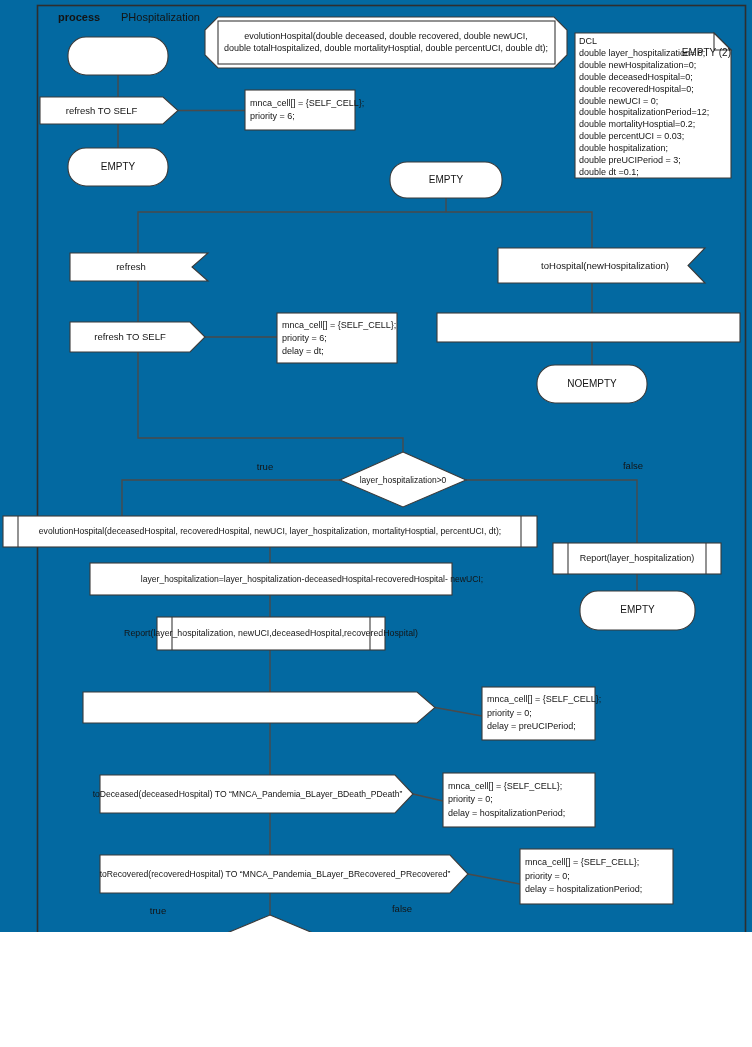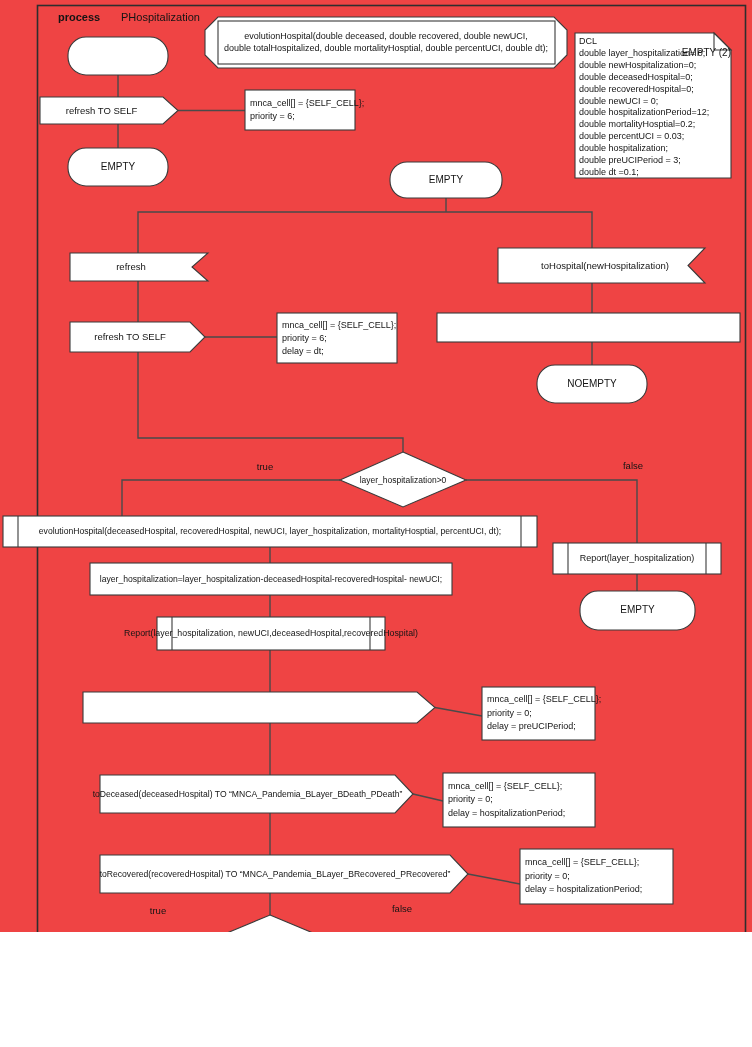--- a/index.html
+++ b/index.html
@@ -1,16 +1,16 @@
 <!DOCTYPE html>
 <html><head>
 <meta charset="utf-8">
 <style>
   html,body{margin:0;padding:0;background:#fff;}
-  #stage{position:relative;width:752px;height:932px;background:#ef4444;overflow:hidden;
+  #stage{position:relative;width:752px;height:932px;background:#0369a1;overflow:hidden;
          font-family:"Liberation Sans",sans-serif;color:#141414;}
   #shapes{position:absolute;left:0;top:0;}
   .txt{position:absolute;display:flex;align-items:center;justify-content:center;
        text-align:center;color:#141414;line-height:1.25;}
   .left{justify-content:flex-start;text-align:left;}
   .right{justify-content:flex-end;text-align:right;margin-top:38px;}
   .topalign{align-items:flex-start;}
   .pre{white-space:pre;}
   .nowrap{white-space:nowrap;}
   .bold{font-weight:bold;}
@@ -137,21 +137,21 @@
   <div class="txt left pre f9 lh13" style="left:282px;top:313px;width:114px;height:50px;">mnca_cell[] = {SELF_CELL};
 priority = 6;
 delay = dt;</div>
   <div class="txt f10" style="left:537px;top:365px;width:110px;height:38px;">NOEMPTY</div>
 
   <div class="txt f85 nowrap" style="left:323px;top:472px;width:160px;height:16px;">layer_hospitalization&gt;0</div>
   <div class="txt f95" style="left:235px;top:460px;width:60px;height:14px;">true</div>
   <div class="txt f95" style="left:603px;top:459px;width:60px;height:14px;">false</div>
 
   <div class="txt f86 nowrap" style="left:3px;top:516px;width:534px;height:31px;">evolutionHospital(deceasedHospital, recoveredHospital, newUCI, layer_hospitalization, mortalityHosptial, percentUCI, dt);</div>
-  <div class="txt f86 nowrap" style="left:90px;top:563px;width:362px;height:32px;">layer_hospitalization=layer_hospitalization-deceasedHospital-recoveredHospital- newUCI;</div>
+  <div class="txt f86 nowrap" style="left:90px;top:563px;width:362px;height:32px;padding-left:41px;">layer_hospitalization=layer_hospitalization-deceasedHospital-recoveredHospital- newUCI;</div>
   <div class="txt f88 nowrap" style="left:101px;top:617px;width:340px;height:33px;">Report(layer_hospitalization, newUCI,deceasedHospital,recoveredHospital)</div>
 
   <div class="txt left pre f9 lh135" style="left:487px;top:687px;width:106px;height:53px;">mnca_cell[] = {SELF_CELL};
 priority = 0;
 delay = preUCIPeriod;</div>
 
   <div class="txt f86 nowrap" style="left:100px;top:775px;width:295px;height:38px;">toDeceased(deceasedHospital) TO “MNCA_Pandemia_BLayer_BDeath_PDeath”</div>
   <div class="txt left pre f9 lh135" style="left:448px;top:773px;width:145px;height:54px;">mnca_cell[] = {SELF_CELL};
 priority = 0;
 delay = hospitalizationPeriod;</div>

